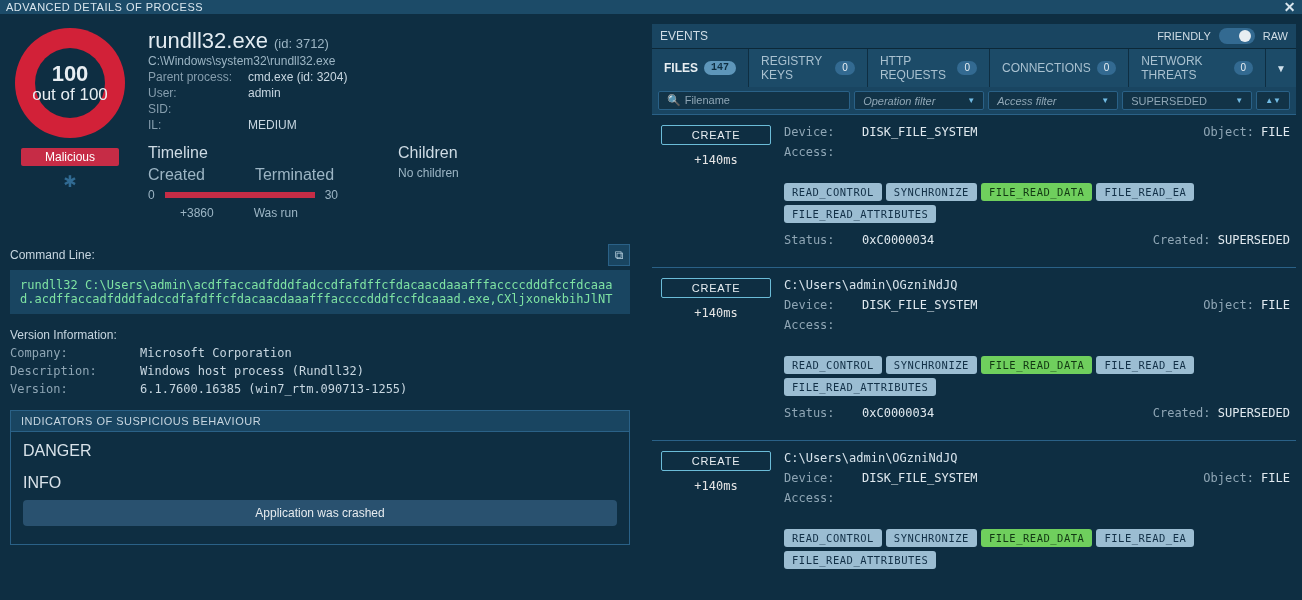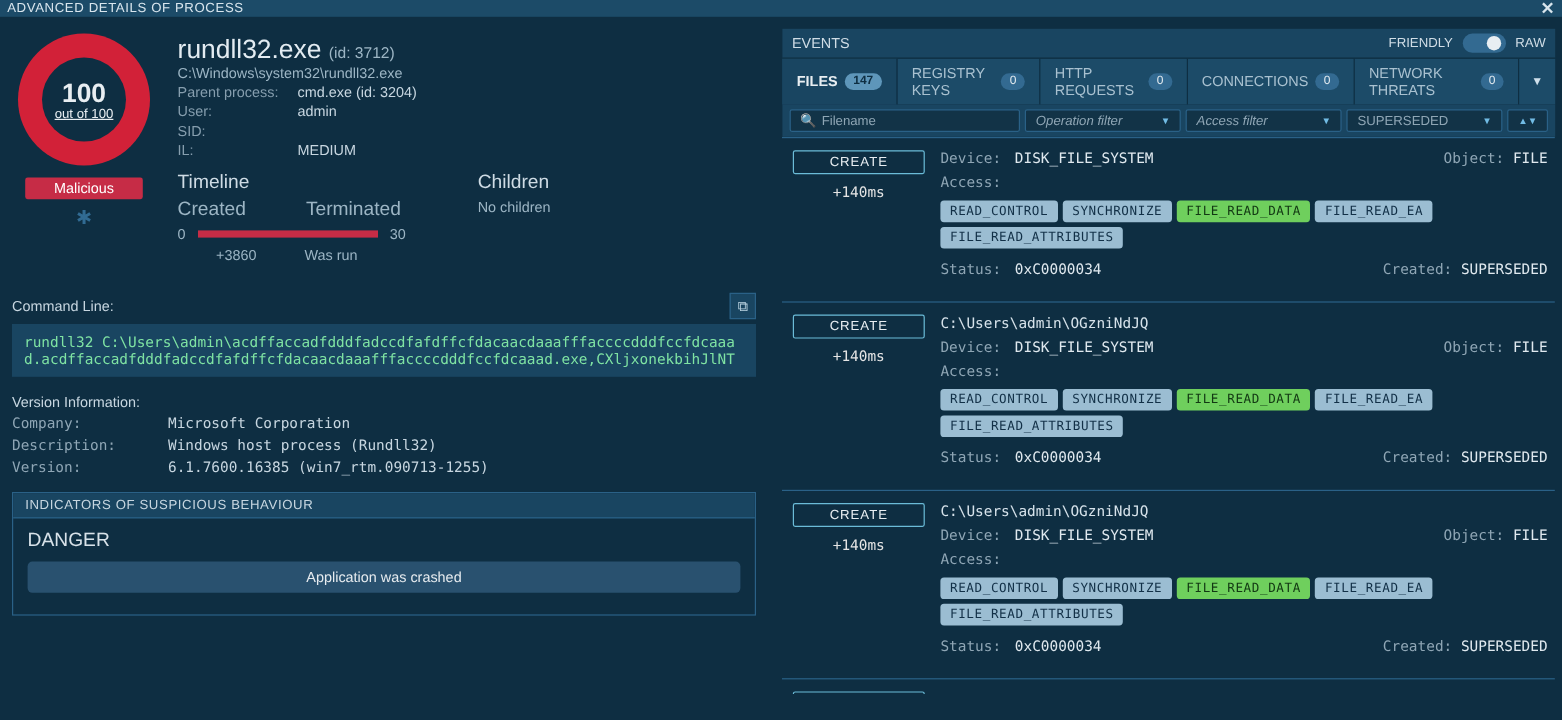--- a/index.html
+++ b/index.html
@@ -45,21 +45,21 @@
     background: conic-gradient(#d22138 0 360deg);
     display:flex; align-items:center; justify-content:center;
     position:relative;
   }
   .donut::after{
     content:""; position:absolute; width:70px; height:70px;
     background:#0e2e42; border-radius:50%;
   }
   .donut .score { position:relative; z-index:1; text-align:center; color:#e8eef2;}
   .donut .score .n{ font-size:22px; font-weight:700; }
-  .donut .score .d{ font-size:11px; margin-top:-2px;text-decoration:underline; }
+  .donut .score .d{ font-size:17px; margin-top:-2px; }
   .badge-mal {
     background:#c62c46; color:#fff; font-size:12px;
     padding:2px 24px; border-radius:2px; margin-top:10px;
   }
   .bug-icon { color:#316b93; margin-top:6px; font-size:16px; }
   .info-col { flex:1; color:#9cb5c4; font-size:12px; }
   .pname { color:#e3ecf2; font-size:22px; font-weight:400; }
   .pname .pid { color:#9cb5c4; font-size:13px; font-weight:400; }
   .meta-row { display:flex; margin-top:2px; }
   .meta-row .k { width:100px; color:#869eae; }
@@ -109,21 +109,21 @@
   .tabs { display:flex; background:#1c4b68; align-items:stretch; }
   .tab {
     padding:5px 12px; color:#a9c1d0; font-size:12px; cursor:pointer;
     display:flex; align-items:center; gap:6px; border-right:1px solid #0e2e42;
   }
   .tab.active { background:#194561; color:#e8eef2; font-weight:600;}
   .tab .cnt {
     background:#336a91; color:#e8eef2; border-radius:8px; font-size:10px;
     padding:0 7px; line-height:14px;
   }
-  .tab.active .cnt { background:#5e96ba; color:#0e2e42; }
+  .tab.active .cnt { background:#5e96ba; color:#0e2e42;font-family:Liberation Mono, monospace; }
   .tab-caret { padding:5px 10px; color:#cfe0eb; cursor:pointer; font-size:10px; margin-left:auto; display:flex; align-items:center;}
   .filters { display:flex; gap:4px; background:#194561; padding:4px 6px; }
   .filt {
     background:#123347; border:1px solid #2a6187; border-radius:2px;
     color:#8fa6b5; font-size:11px; padding:2px 8px; flex:1;
     display:flex; align-items:center; justify-content:space-between;
   }
   .filt .sicon { color:#8fa6b5; margin-right:4px; }
   .filt.small { flex: 0 0 130px; }
   .filt .tri { font-size:8px; color:#72bce5;}
@@ -131,21 +131,21 @@
   .evt-list { height:464px; overflow:auto; margin-top:0; }
   .evt-row { display:flex; gap:10px; padding:10px 6px 14px 6px; border-top:1px solid #2a6187; }
   .evt-left { width:116px; display:flex; flex-direction:column; align-items:center; gap:8px;}
   .op-btn {
     border:1px solid #6bbcd8; color:#e8eef2; font-size:11px; letter-spacing:.8px;
     padding:3px 0; width:110px; text-align:center; border-radius:2px;
   }
   .evt-time { font-family:monospace; color:#e5e5e5; }
   .evt-body { flex:1; min-width:0; font-family:monospace; font-size:12px; color:#bcd4e2;}
   .path { color:#d7e3eb; margin-bottom:6px; overflow:hidden; text-overflow:ellipsis; white-space:nowrap;}
-  .kv { display:flex; align-items:flex-start; gap:8px; margin-bottom:6px; flex-wrap:wrap;}
+  .kv { display:flex; align-items:flex-start; gap:24px; margin-bottom:6px; flex-wrap:wrap;}
   .kv .kk { color:#8fa6b5; width:54px; }
   .kv .vv { color:#e0e9ef; }
   .tag {
     display:inline-block; font-size:10.5px; letter-spacing:.5px;
     padding:3px 8px; border-radius:3px; margin-right:4px; margin-bottom:4px;
     color:#0d2a3a;
   }
   .tag.blue { background:#9bbdd2; color:#123047;}
   .tag.green { background:#6fcf5d; color:#123813;}
   .rowflex { display:flex; justify-content:space-between; align-items:flex-start; gap:10px;}
@@ -239,20 +239,21 @@
       </div>
     <div class="ver-row">
         <div class="k">Version:</div>
         <div class="v">6.1.7600.16385 (win7_rtm.090713-1255)</div>
       </div>
 
     <div class="ind-panel">
       <div class="hdr">INDICATORS OF SUSPICIOUS BEHAVIOUR</div>
       <div class="ind-body">
         <div class="danger-h">DANGER</div>
+        <div class="info-h">INFO</div>
         <div class="info-strip">Application was crashed</div>
       </div>
     </div>
   </div>
 
   <div class="right">
     <div class="events-hdr">
       <span>EVENTS</span>
       <div class="friendly-raw">
         <span>FRIENDLY</span>

